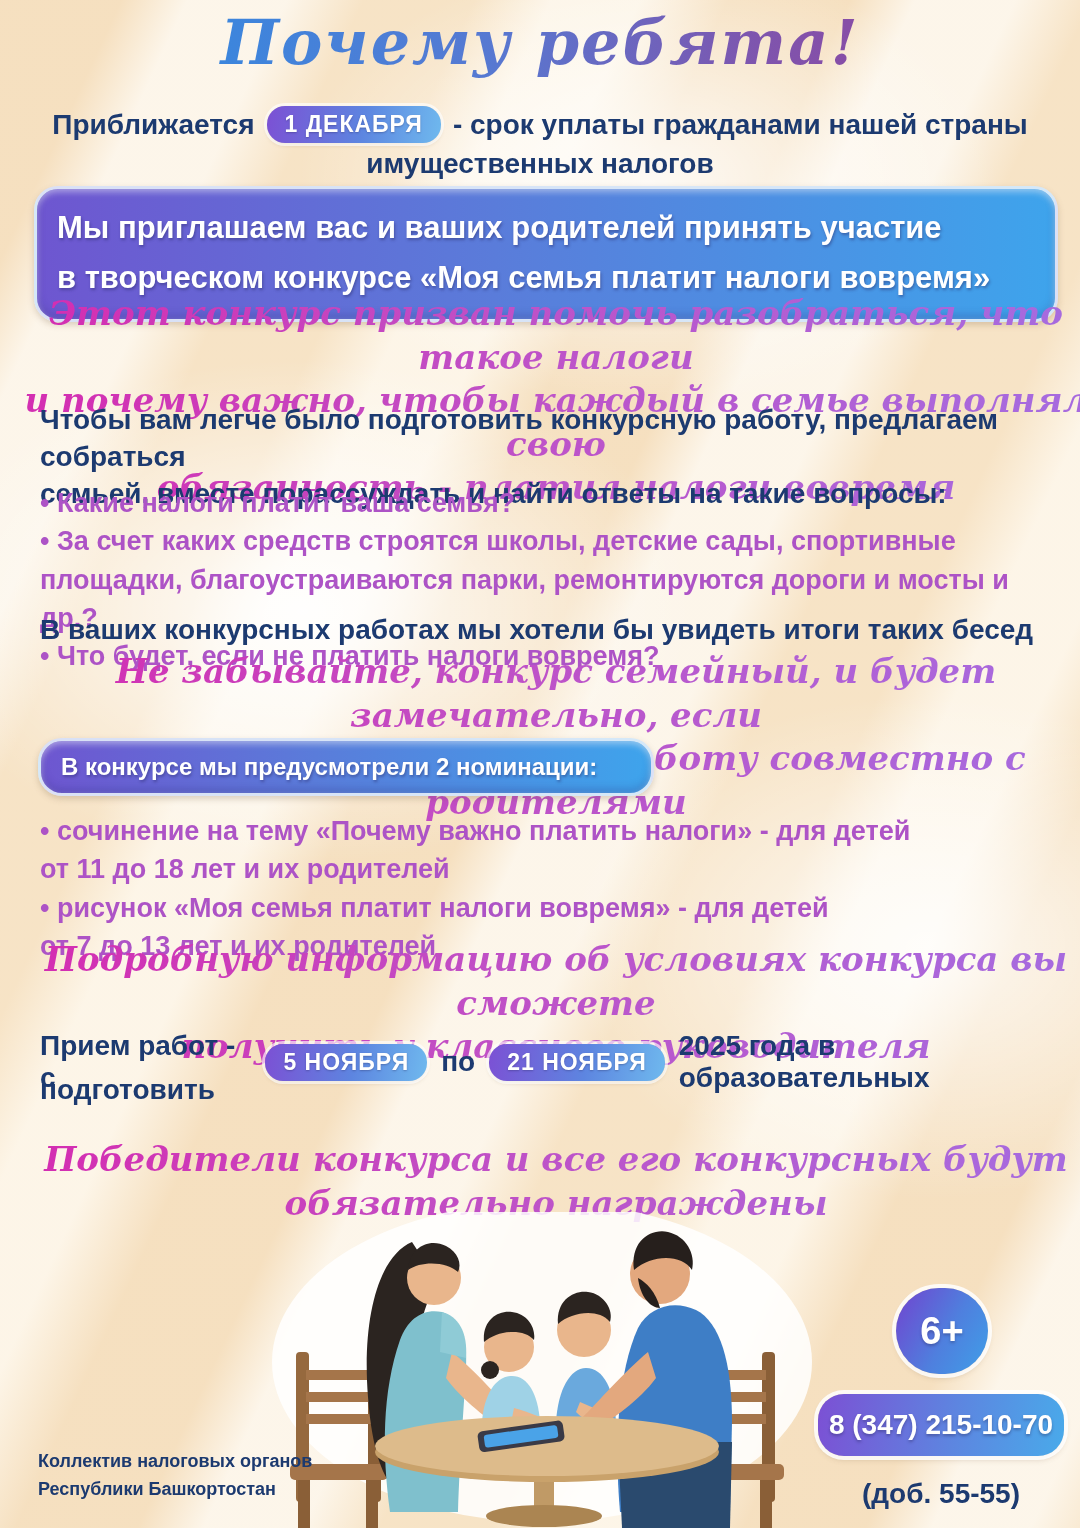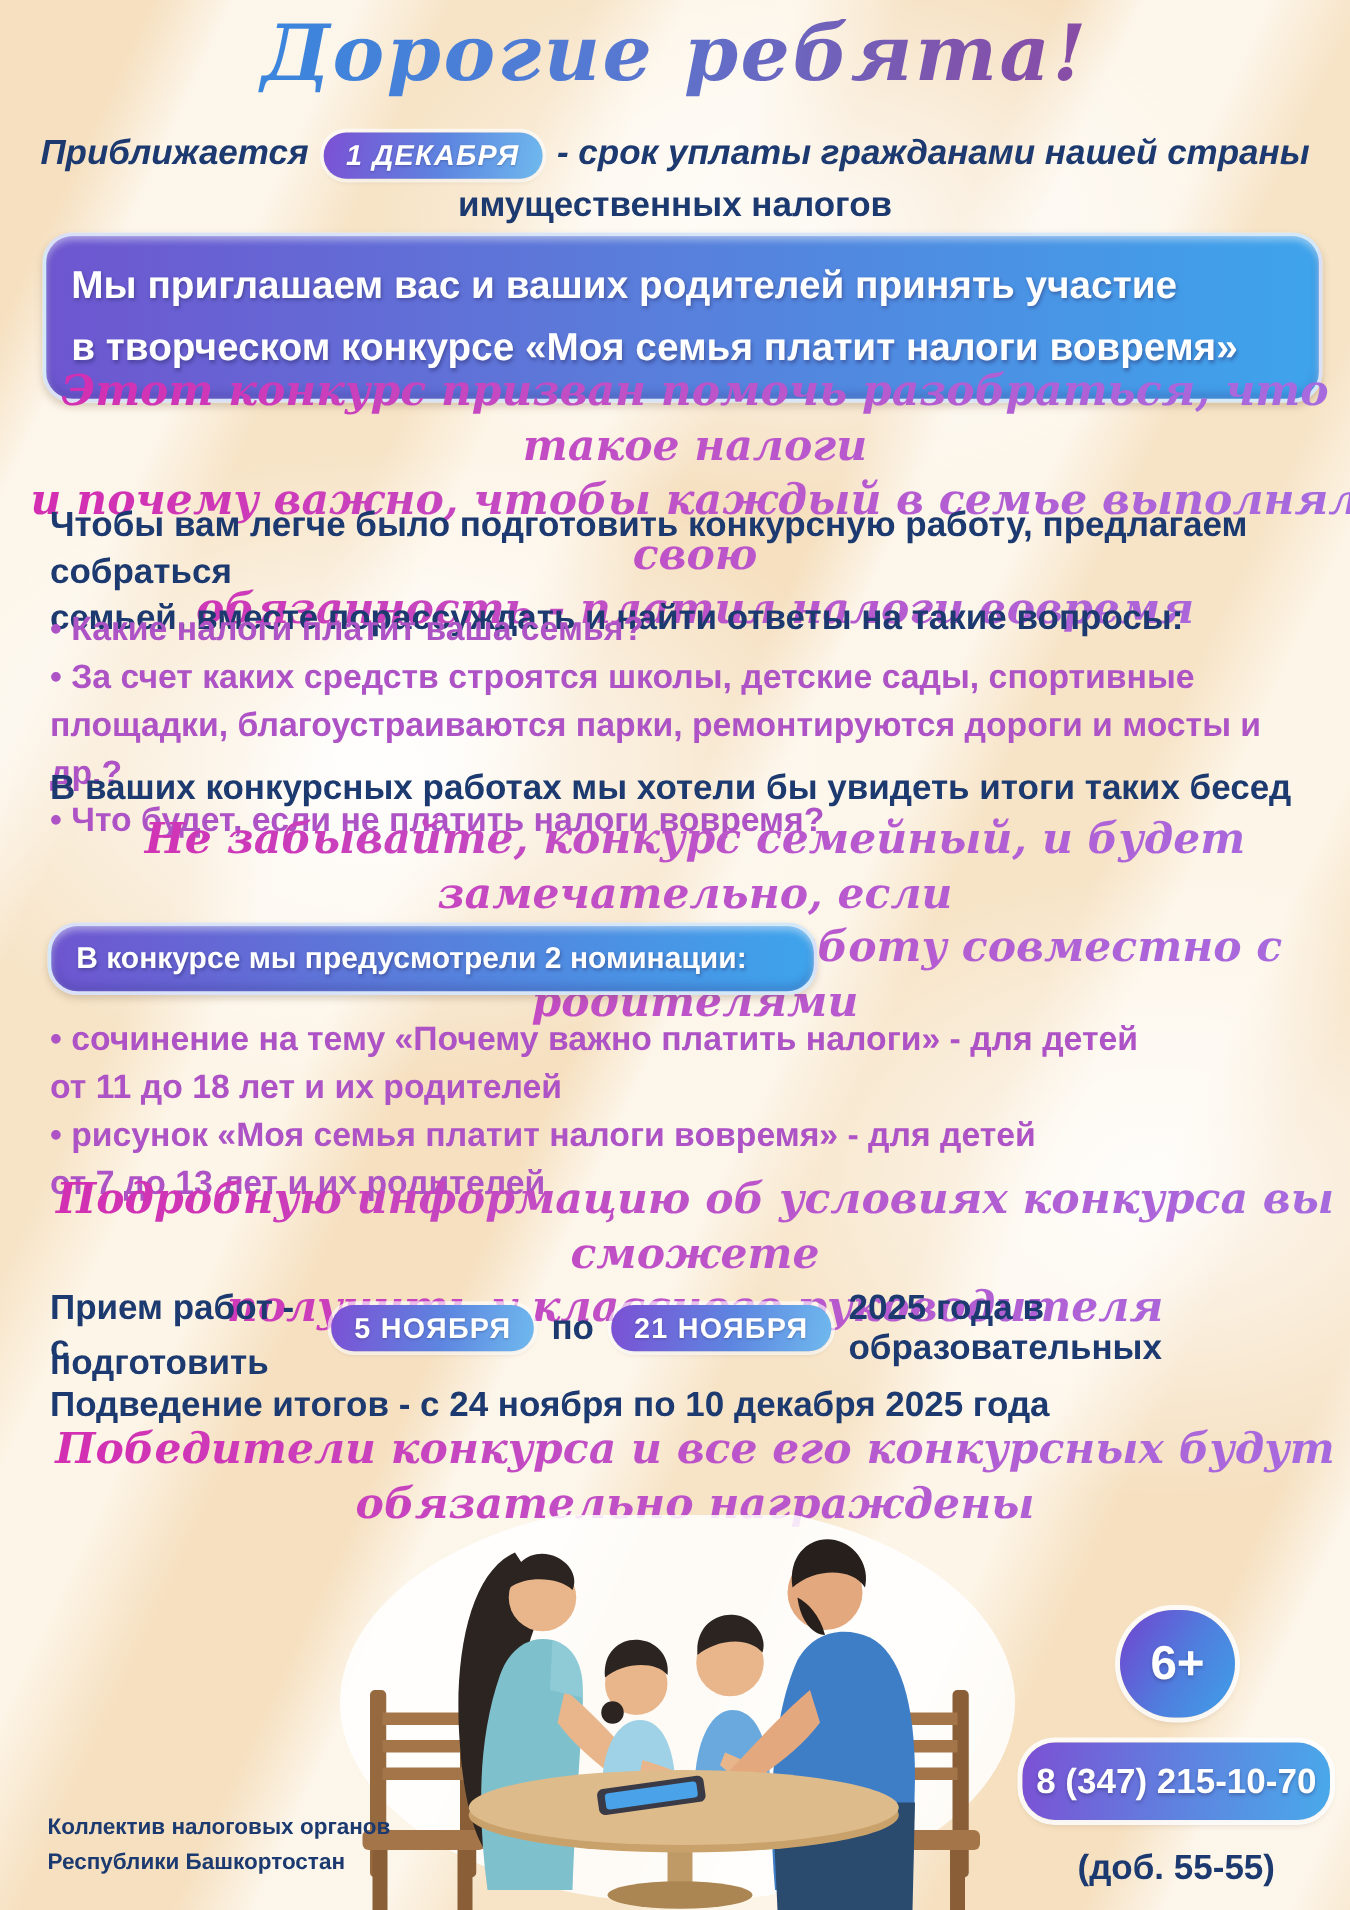--- a/index.html
+++ b/index.html
@@ -22,21 +22,21 @@
   .center{left:0;width:1080px;text-align:center;}
 
   .title{
     top:6px;font-family:"DejaVu Serif","Liberation Serif",serif;
     font-style:italic;font-weight:bold;font-size:62px;letter-spacing:2px;
     background:linear-gradient(90deg,#2f8ce2 8%,#5679d2 45%,#7e55ae 70%,#93439c 92%);
     -webkit-background-clip:text;background-clip:text;color:transparent;
   }
 
   .navy{color:#1c3a70;font-weight:bold;}
-  .intro1{top:106px;font-size:28px;display:flex;justify-content:center;align-items:flex-start;gap:12px;font-style:italic;}
+  .intro1{top:106px;font-size:28px;display:flex;justify-content:center;align-items:center;gap:12px;}
   .intro2{top:148px;font-size:28px;}
 
   .pill{
     display:inline-block;padding:5px 18px;border-radius:18px;
     background:linear-gradient(100deg,#7c50d4 0%,#5d85e0 55%,#6fb9ee 100%);
     color:#fff;font-weight:bold;font-size:23px;letter-spacing:1px;
     box-shadow:0 0 0 3px rgba(255,255,255,.65), 0 2px 4px rgba(120,90,60,.25);
     text-shadow:0 1px 2px rgba(40,40,90,.35);white-space:nowrap;
   }
 
@@ -90,21 +90,21 @@
     color:#fff;font-weight:bold;font-size:28px;text-shadow:0 2px 3px rgba(40,40,90,.4);white-space:nowrap;
   }
   .phone-ext{top:1478px;left:818px;width:246px;text-align:center;font-size:28px;}
   .credit{top:1448px;left:38px;font-size:18px;line-height:1.55;}
 </style>
 </head>
 <body>
 
 <div class="poster">
 
-  <div class="abs center title">Дорогие ребята!</div>
+  <div class="abs center title">Почему ребята!</div>
 
   <div class="abs intro1 center">
     <span class="navy">Приближается</span>
     <span class="pill">1 ДЕКАБРЯ</span>
     <span class="navy">- срок уплаты гражданами нашей страны</span>
   </div>
   <div class="abs intro2 center navy">имущественных налогов</div>
 
   <div class="abs banner banner1">
     <div>Мы приглашаем вас и ваших родителей принять участие</div>
@@ -151,21 +151,20 @@
   </div>
 
   <div class="abs dates1">
     <span class="navy">Прием работ - с</span>
     <span class="pill">5 НОЯБРЯ</span>
     <span class="navy">по</span>
     <span class="pill">21 НОЯБРЯ</span>
     <span class="navy">2025 года в образовательных</span>
   </div>
   <div class="abs navy dates2">подготовить</div>
-  <div class="abs navy dates3">Подведение итогов - с 24 ноября по 10 декабря 2025 года</div>
 
   <div class="abs center script script4">
     <div>Победители конкурса и все его конкурсных будут</div>
     <div>обязательно награждены</div>
   </div>
 
   <div class="abs family">
     <svg width="560" height="316" viewBox="0 0 560 316" xmlns="http://www.w3.org/2000/svg">
       <ellipse cx="280" cy="150" rx="270" ry="160" fill="#ffffff" opacity="0.85"></ellipse>
 

